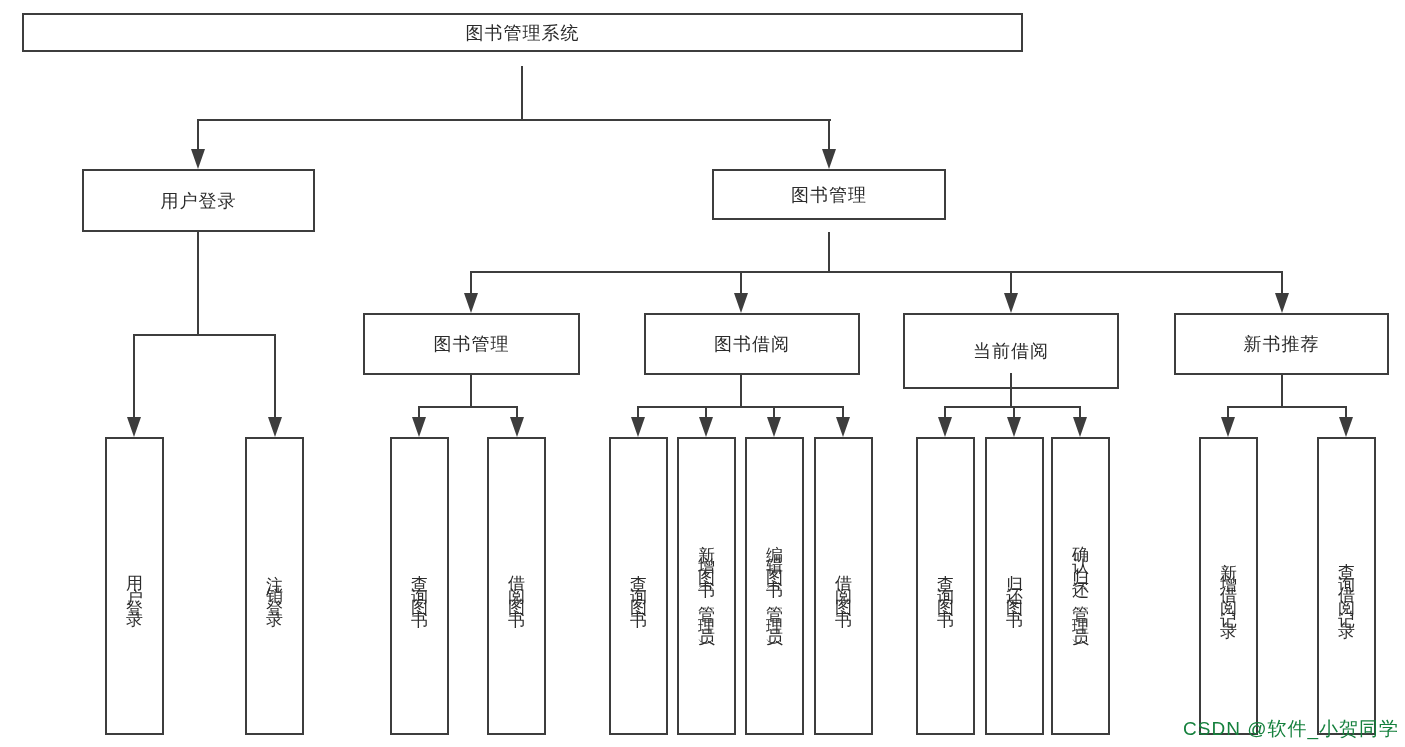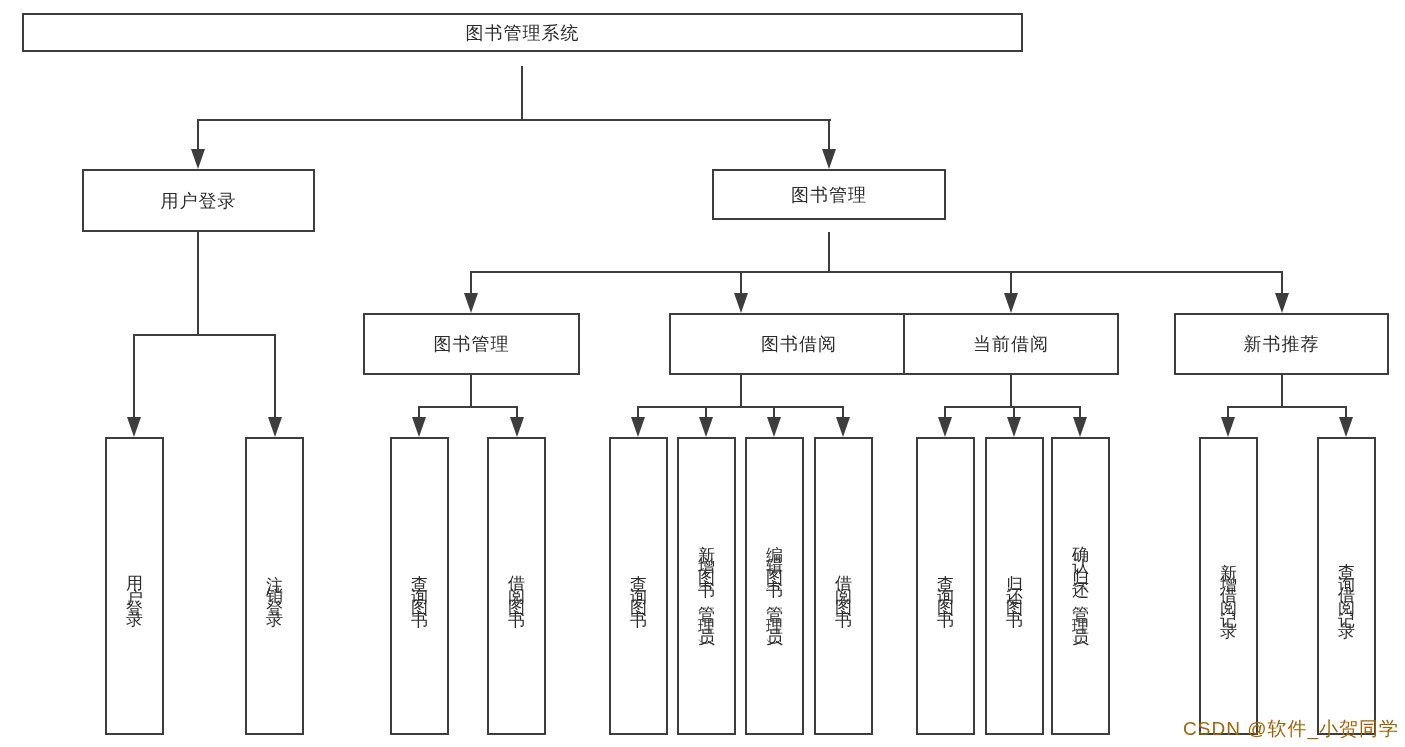--- a/index.html
+++ b/index.html
@@ -14,21 +14,21 @@
   .leaf .vtext{
     writing-mode:vertical-rl;text-orientation:mixed;
     letter-spacing:12px;line-height:1;white-space:nowrap;
   }
   .vl{position:absolute;width:2px;background:#3d3d3d;}
   .hl{position:absolute;height:2px;background:#3d3d3d;}
   .ar{position:absolute;width:0;height:0;
       border-left:7px solid transparent;border-right:7px solid transparent;
       border-top:20px solid #3d3d3d;}
   .watermark{
-    position:absolute;top:716px;right:6px;color:#a16207;font-size:19px;
+    position:absolute;top:716px;right:6px;color:#15803d;font-size:19px;
     letter-spacing:1px;white-space:nowrap;
   }
 </style>
 </head>
 <body>
 
 <div id="canvas">
 
   <div class="box" style="left:22px;top:13px;width:1001px;height:39px;">
     <span>图书管理系统</span>
@@ -62,24 +62,24 @@
   <div class="vl" style="left:740px;top:271px;height:24px;"></div>
   <div class="ar" style="left:734px;top:293px;"></div>
   <div class="vl" style="left:1010px;top:271px;height:24px;"></div>
   <div class="ar" style="left:1004px;top:293px;"></div>
   <div class="vl" style="left:1281px;top:271px;height:24px;"></div>
   <div class="ar" style="left:1275px;top:293px;"></div>
 
   <div class="box" style="left:363px;top:313px;width:217px;height:62px;">
     <span>图书管理</span>
   </div>
-  <div class="box" style="left:669px;top:313px;width:260px;height:62px;">
+  <div class="box" style="left:644px;top:313px;width:216px;height:62px;">
     <span>图书借阅</span>
   </div>
-  <div class="box" style="left:903px;top:313px;width:216px;height:62px;">
+  <div class="box" style="left:903px;top:313px;width:216px;height:76px;">
     <span>当前借阅</span>
   </div>
   <div class="box" style="left:1174px;top:313px;width:215px;height:62px;">
     <span>新书推荐</span>
   </div>
 
   <div class="vl" style="left:470px;top:373px;height:35px;"></div>
   <div class="hl" style="left:418px;top:406px;width:100px;"></div>
   <div class="vl" style="left:418px;top:406px;height:13px;"></div>
   <div class="ar" style="left:412px;top:417px;"></div>

